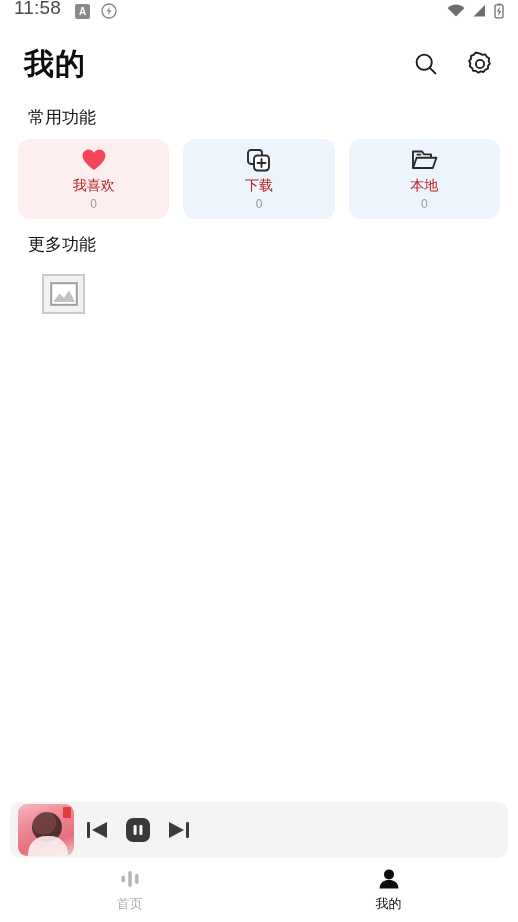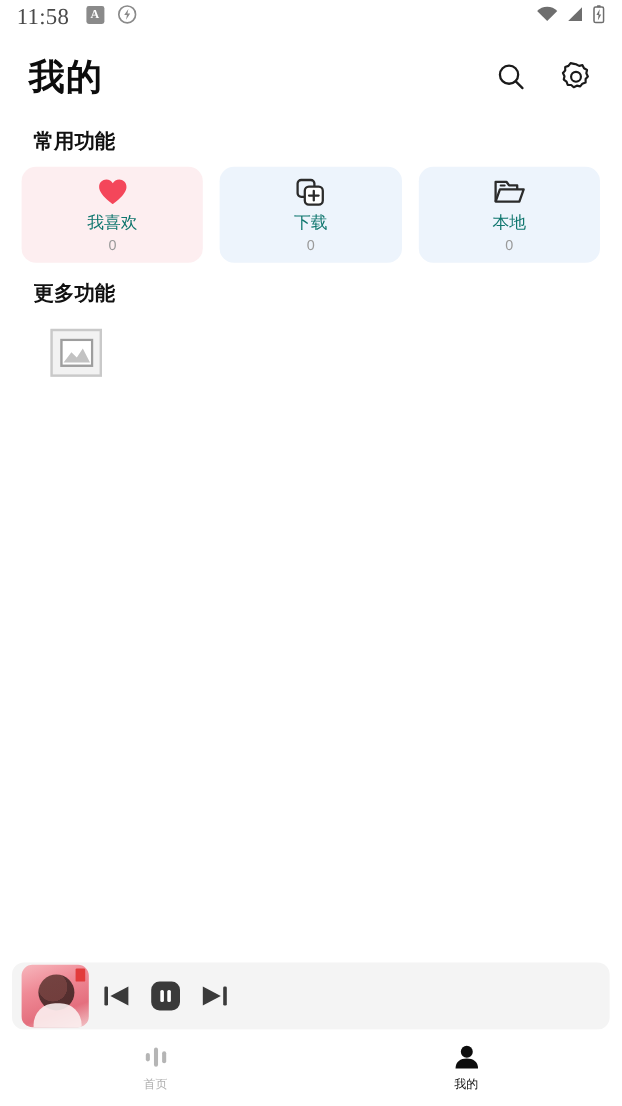--- a/index.html
+++ b/index.html
@@ -6,22 +6,22 @@
   html, body {
     width:518px; height:922px;
     background:#ffffff;
     font-family:"Liberation Sans", sans-serif;
     overflow:hidden;
   }
   body { position:relative; }
 
   
   .statusbar {
-    height:36px; display:flex; align-items:flex-start;
-    padding:4px 14px; color:#5a5a5a;font-family:Liberation Serif, serif;
+    height:36px; display:flex; align-items:flex-end;
+    padding:17px 14px; color:#5a5a5a;
   }
   .sb-time { font-size:19px; color:#4a4a4a; letter-spacing:.2px; }
   .sb-left-icons { display:flex; align-items:center; gap:11px; margin-left:14px; }
   .sb-badge {
     width:15px; height:15px; background:#8a8a8a; border-radius:2px;
     color:#fff; font-size:10px; font-weight:bold;
     display:flex; align-items:center; justify-content:center;
   }
   .sb-right { margin-left:auto; display:flex; align-items:center; gap:7px; }
 
@@ -30,33 +30,33 @@
     height:56px; display:flex; align-items:center; padding:0 24px;
   }
   .page-title {
     font-size:30px; font-weight:bold; color:#0d0d0d; letter-spacing:1px;
   }
   .header-actions { margin-left:auto; display:flex; align-items:center; gap:26px; }
   .hicon { width:28px; height:28px; display:block; cursor:pointer; }
 
   
   .section-title {
-    font-size:17px; font-weight:bold; color:#111;
+    font-size:17px; font-weight:normal; color:#111;
     padding:14px 24px 10px 28px;
   }
   .cards {
     display:flex; gap:14px; padding:0 18px;
   }
   .card {
     flex:1; height:80px; border-radius:12px;
     display:flex; flex-direction:column; align-items:center; justify-content:center;
     cursor:pointer;
   }
   .card-icon { height:26px; display:flex; align-items:center; justify-content:center; }
-  .card-label { font-size:14px; color:#0f766e; margin-top:4px; font-weight:500; }
+  .card-label { font-size:14px; color:#b91c1c; margin-top:4px; font-weight:500; }
   .card-count { font-size:12px; color:#9a9a9a; margin-top:2px; }
 
   
   .more-area { padding:8px 0 0 42px; }
   .img-placeholder {
     width:43px; height:40px;
     border:2px solid #c9c9c9; background:#f2f2f2;
     display:flex; align-items:center; justify-content:center;
   }
 
@@ -103,21 +103,21 @@
 
   
   .bottomnav {
     position:absolute; left:0; right:0; bottom:0; height:64px;
     background:#fff; display:flex;
   }
   .navitem {
     flex:1; display:flex; flex-direction:column;
     align-items:center; justify-content:center; gap:4px; cursor:pointer;
   }
-  .nav-label { font-size:10px; }
+  .nav-label { font-size:13px; }
   .nav-inactive .nav-label { color:#b0b0b0; }
   .nav-active .nav-label { color:#0d0d0d; font-weight:500; }
 </style>
 </head>
 <body>
 
 <div class="statusbar">
   <span class="sb-time">11:58</span>
   <span class="sb-left-icons">
     <span class="sb-badge">A</span>

